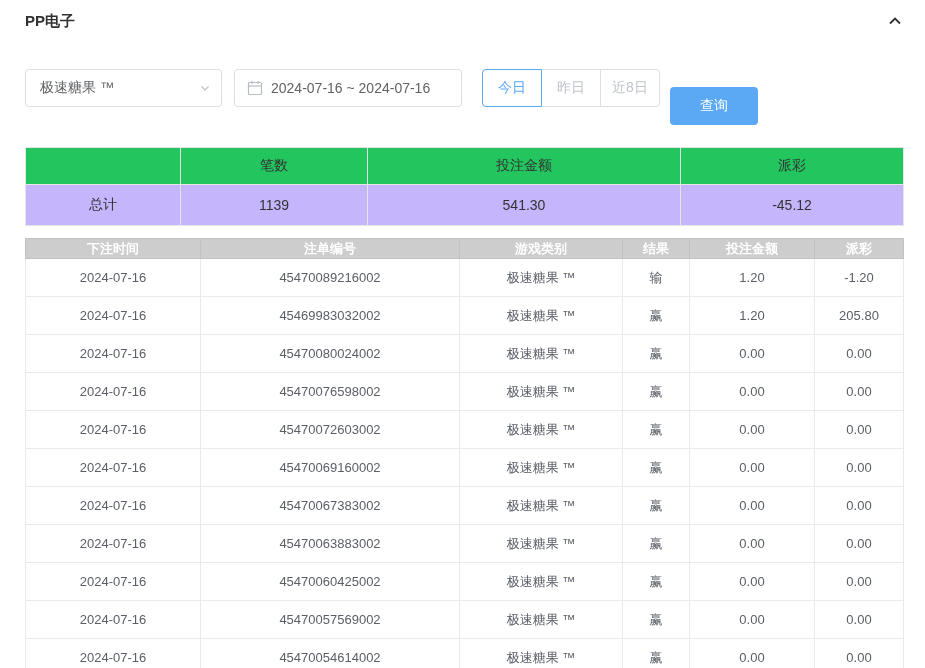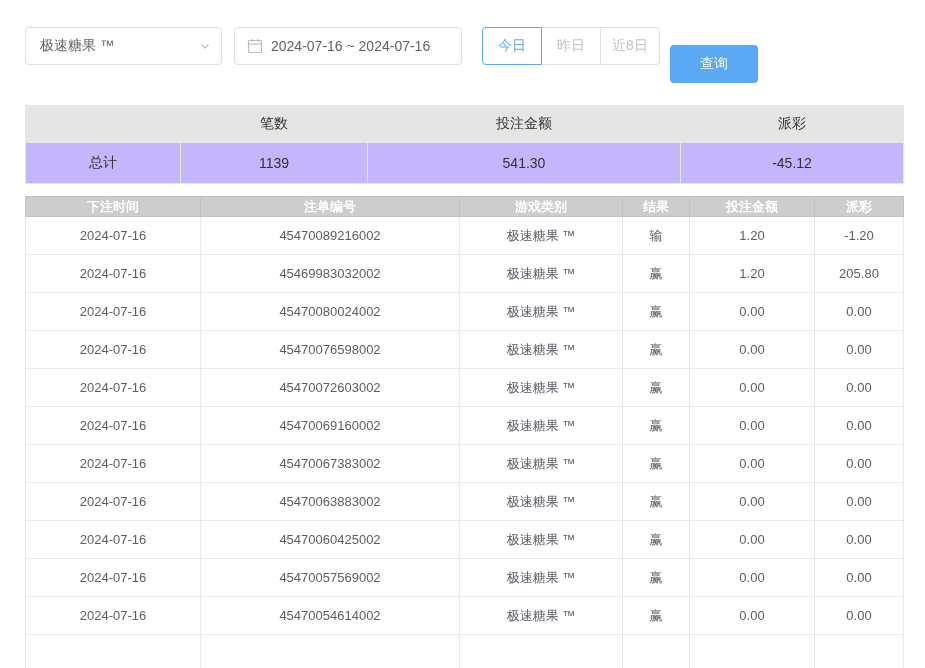--- a/index.html
+++ b/index.html
@@ -25,38 +25,46 @@
   .qbtn:first-child { border-radius: 4px 0 0 4px; }
   .qbtn:last-child { border-radius: 0 4px 4px 0; }
   .qbtn.active { border-color: var(--accent); color: var(--accent); position: relative; z-index: 1; }
   .query-btn { margin-left: 10px; width: 88px; height: 38px; border: none; border-radius: 4px;
     background: var(--accent); color: #fff; font-size: 14px; cursor: pointer; font-family: inherit; margin-top: 37px; }
 
   
   table { border-collapse: collapse; table-layout: fixed; width: 878px; }
   .summary { margin-top: 22px; font-size: 14px; }
   .summary th, .summary td { border: 1px solid #e6e6e6; text-align: center; }
-  .summary th { height: 37px; background: #e5e5e5; font-weight: normal; color: #333; }
+  .summary th { height: 37px; background: #22c55e; font-weight: normal; color: #333; }
   .summary td { height: 41px; background: #c4b5fd; color: #333; }
 
   
   .bet-table { margin-top: 12px; font-size: 13px; }
   .bet-table th { height: 20px; background: #cdcdcd; border: 1px solid #c2c2c2;
     color: #fff; font-weight: bold; }
   .bet-table td { height: 38px; border: 1px solid #eaeaea; text-align: center;
     color: #5a5e66; background: #fff; }
   .neg { color: var(--negative); }
 
   .cal-icon, .caret-icon { display: flex; align-items: center; }
 </style>
 </head>
 <body>
 
 <div class="panel">
 
+  <div class="panel-header">
+    <span class="title">PP电子</span>
+    <span class="chevron-btn">
+      <svg width="16" height="16" viewBox="0 0 16 16">
+        <polyline points="3,10.5 8,5.5 13,10.5" fill="none" stroke="#303133" stroke-width="1.8"></polyline>
+      </svg>
+    </span>
+  </div>
 
   <div class="filters">
     <div class="select-box">
       <span>极速糖果 ™</span>
       <span class="caret-icon">
         <svg width="12" height="12" viewBox="0 0 12 12">
           <polyline points="2.5,4.5 6,8 9.5,4.5" fill="none" stroke="#c0c4cc" stroke-width="1.4"></polyline>
         </svg>
       </span>
     </div>

